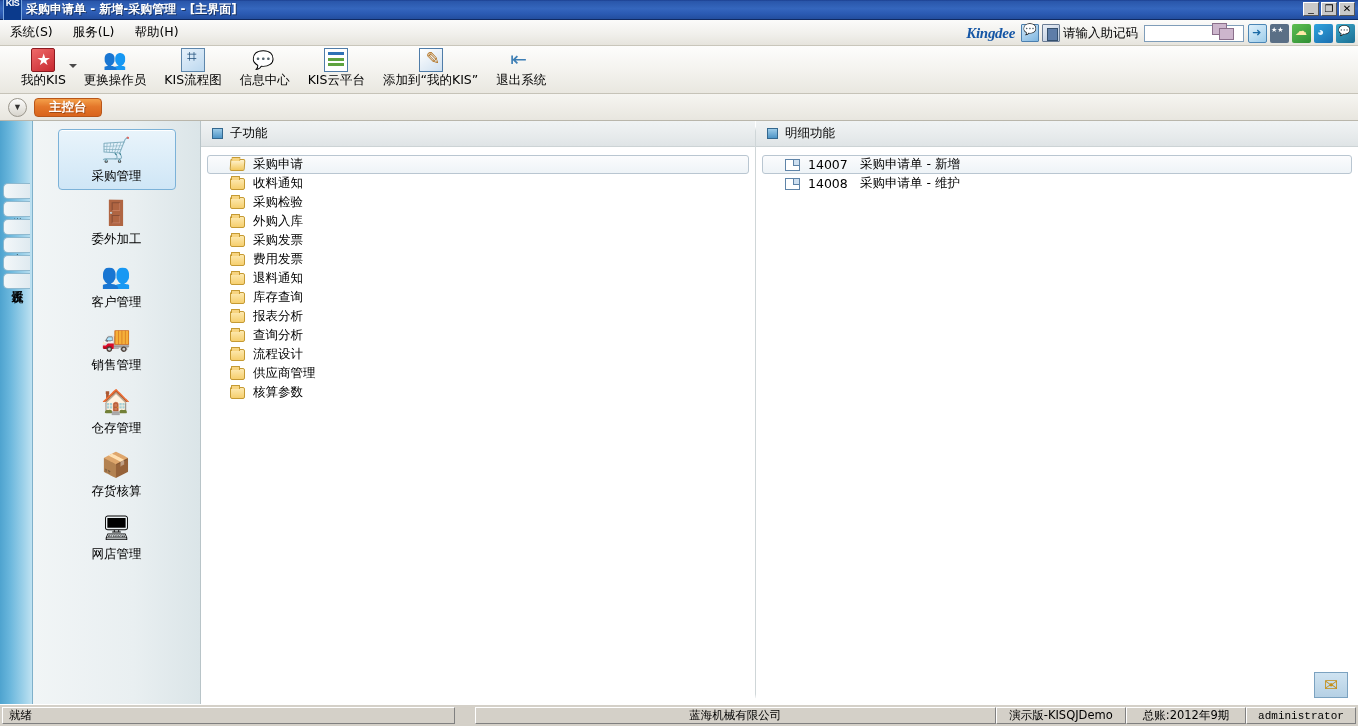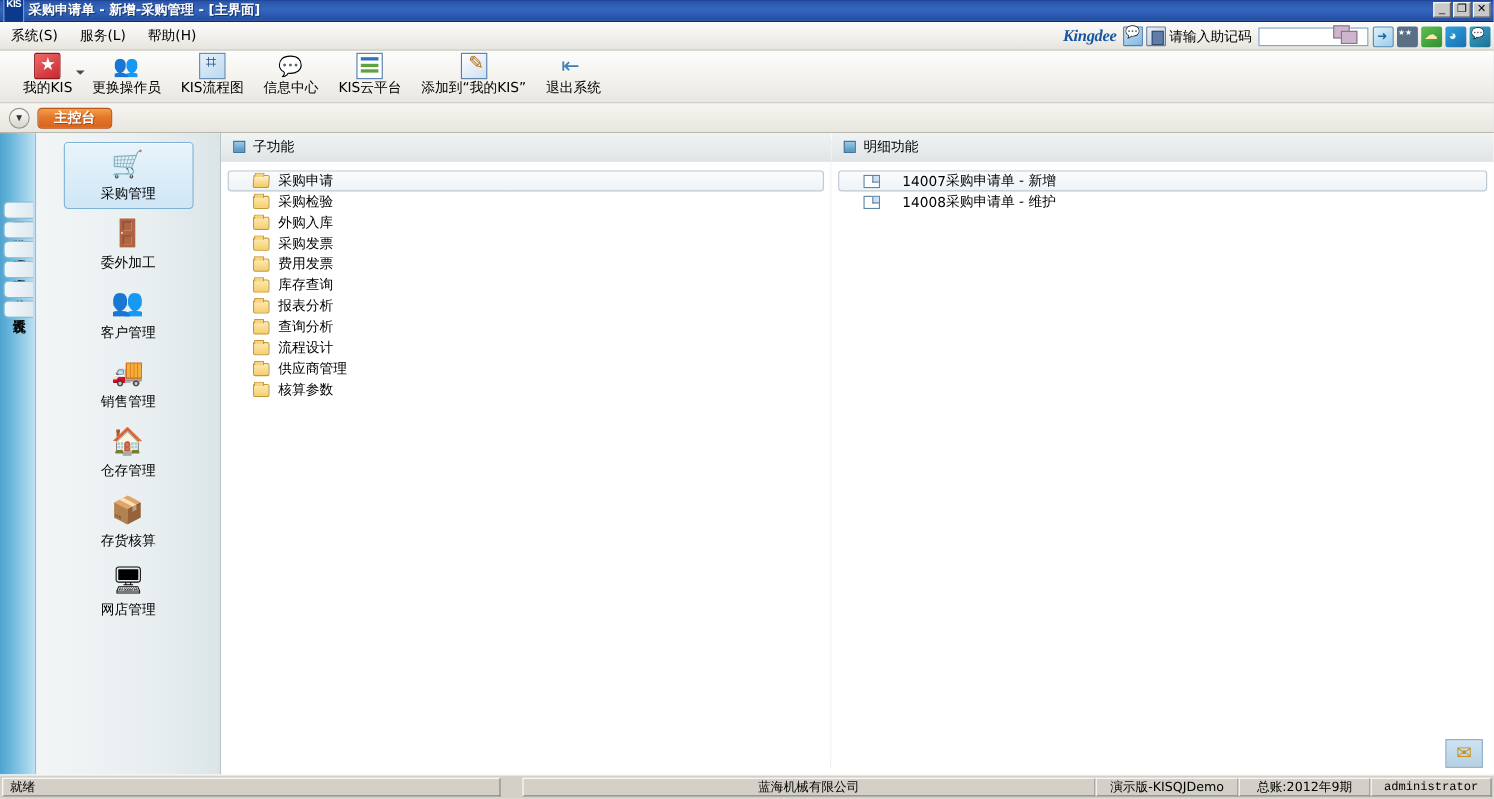--- a/index.html
+++ b/index.html
@@ -179,21 +179,21 @@
     border:1px solid #7cb2d8;
     box-shadow:inset 0 1px 0 #fff;
   }
   .mod-ico{ width:32px; height:30px; position:relative; margin-bottom:3px; font-size:24px; line-height:30px; text-align:center;}
   .mod-label{ font-size:12.5px; white-space:nowrap; font-family:"DejaVu Sans","Liberation Sans",sans-serif;}
 
   
   .content{ flex:1 1 auto; display:flex; background:#fff; position:relative; }
   .panel{ position:relative;border-radius:10px; }
   .panel.left{ width:555px; flex:0 0 555px; border-right:1px solid #cfd6d8; }
-  .panel.right{ flex:1 1 auto;text-align:right; }
+  .panel.right{ flex:1 1 auto; }
   .panel-head{
     height:26px; display:flex; align-items:center; padding-left:11px;
     background:linear-gradient(to bottom,#f0f3f4,#e7ebec 60%,#dfe4e6);
     border-bottom:1px solid #ccd3d5;
   }
   .panel-head .sqicon{
     width:11px;height:11px;margin-right:7px;
     background:linear-gradient(to bottom,#9ccbe8,#4e95c6);
     border:1px solid #33688f;
   }
@@ -398,33 +398,41 @@
           <span class="sqicon"></span>
           <span class="ttl">子功能</span>
         </div>
         <div class="panel-body">
           <div class="row sel">
               <span class="fico folder open"></span>
               <span class="txt">采购申请</span>
             </div>
           <div class="row">
               <span class="fico folder"></span>
+              <span class="txt">收料通知</span>
+            </div>
+          <div class="row">
+              <span class="fico folder"></span>
               <span class="txt">采购检验</span>
             </div>
           <div class="row">
               <span class="fico folder"></span>
               <span class="txt">外购入库</span>
             </div>
           <div class="row">
               <span class="fico folder"></span>
               <span class="txt">采购发票</span>
             </div>
           <div class="row">
               <span class="fico folder"></span>
               <span class="txt">费用发票</span>
+            </div>
+          <div class="row">
+              <span class="fico folder"></span>
+              <span class="txt">退料通知</span>
             </div>
           <div class="row">
               <span class="fico folder"></span>
               <span class="txt">库存查询</span>
             </div>
           <div class="row">
               <span class="fico folder"></span>
               <span class="txt">报表分析</span>
             </div>
           <div class="row">

